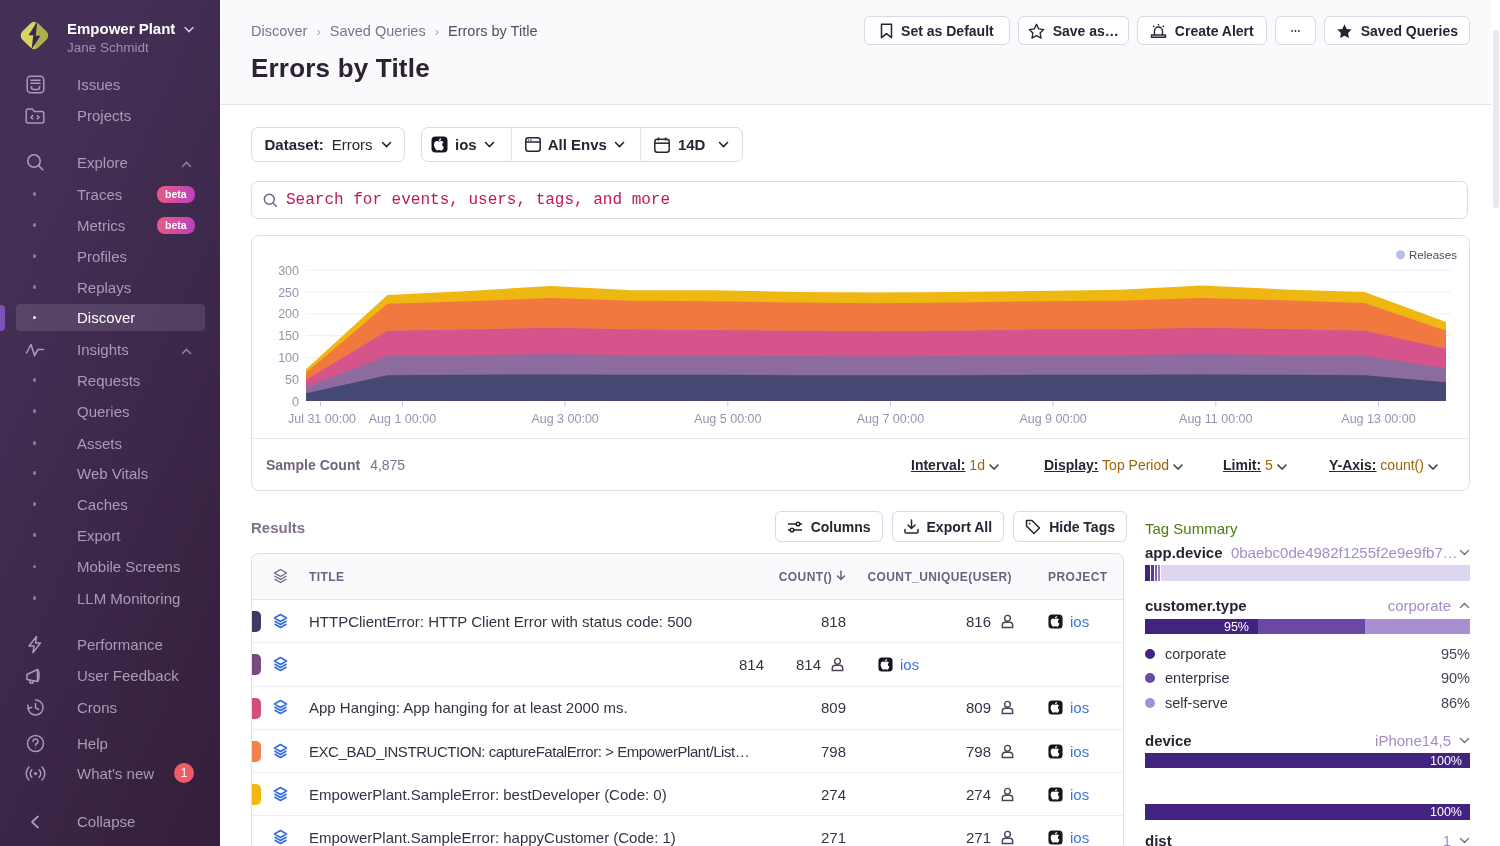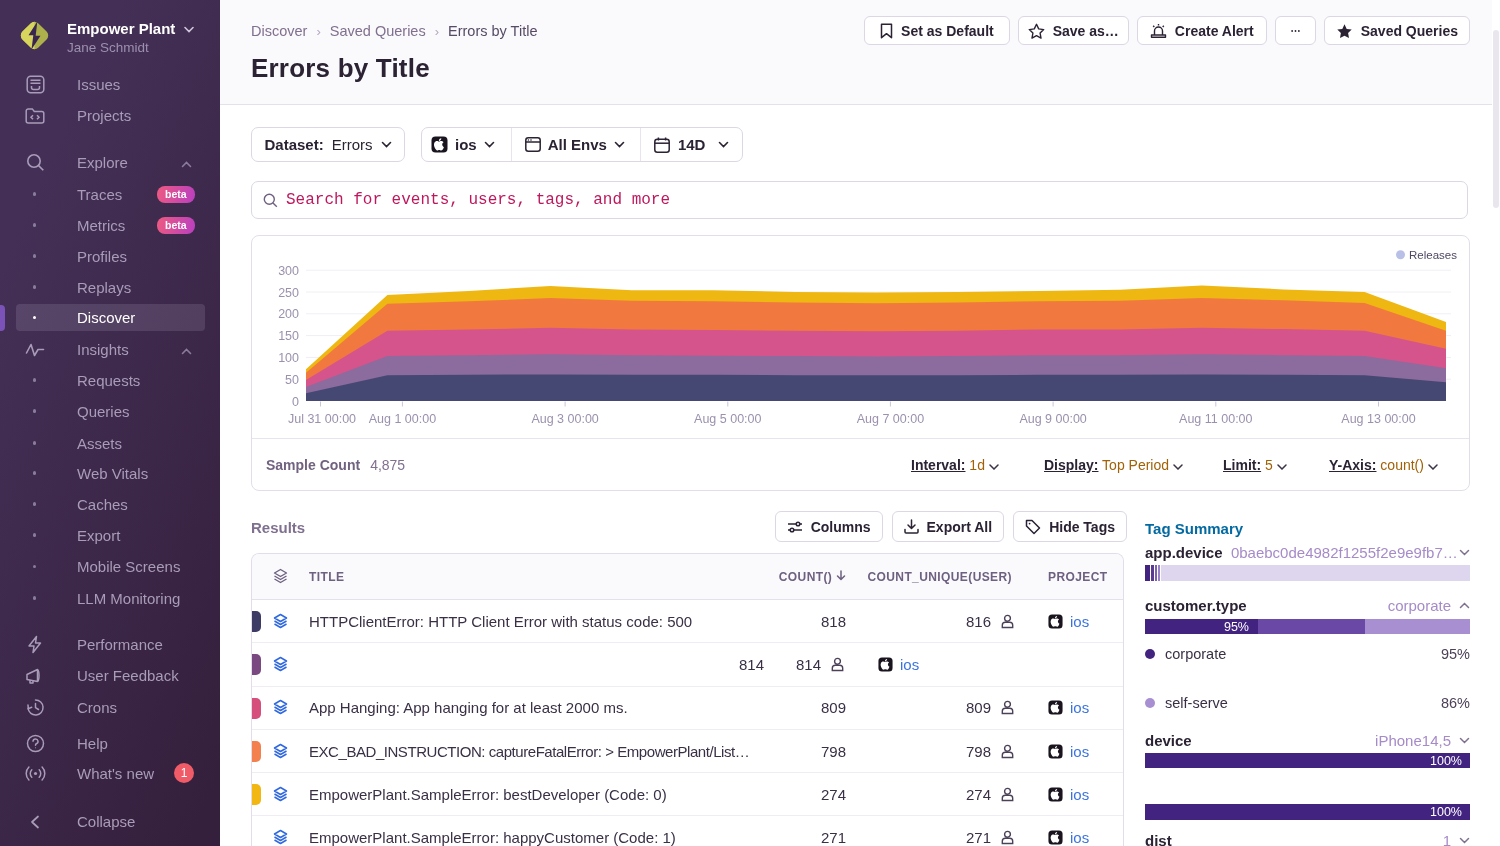--- a/index.html
+++ b/index.html
@@ -55,21 +55,21 @@
 .thead { display:grid; grid-template-columns:57px 1fr 82px 170px 107px; height:46px; background:#faf9fb; border-bottom:1px solid #e5e0e9; align-items:center; color:#6d6080; font-size:12px; font-weight:bold; letter-spacing:0.4px; }
 .trow { position:relative; display:grid; grid-template-columns:57px 1fr 82px 170px 107px; height:43.3px; align-items:center; border-bottom:1px solid #efecf3; font-size:15px; color:#3a3045; }
 .trow .tt { white-space:nowrap; overflow:hidden; text-overflow:ellipsis; padding-right:10px; }
 .cell-r { text-align:right; }
 .chip { position:absolute; left:0; top:11px; width:9px; height:21px; border-radius:0 5px 5px 0; }
 .cic { display:flex; justify-content:center; }
 .uniq { display:flex; align-items:center; justify-content:flex-end; gap:9px; padding-right:1px; }
 .proj { display:flex; align-items:center; gap:7px; padding-left:32px; }
 .proj a { color:#3c74dd; text-decoration:none; }
 .tags { position:absolute; left:925px; top:519px; width:325px; height:327px; }
-.tag-h { font-size:15px; font-weight:bold; color:#0369a1; }
+.tag-h { font-size:15px; font-weight:normal; color:#4d7c0f; }
 .trowk { position:absolute; left:0; width:325px; display:flex; justify-content:space-between; align-items:center; font-size:15px; }
 .trowk b { color:#2b2233; }
 .trowk .val { color:#a58bc8; display:flex; align-items:center; gap:8px; }
 .tbar { position:absolute; left:0; width:325px; height:15.5px; display:flex; overflow:hidden; }
 .tli { position:absolute; left:0; width:325px; display:flex; align-items:center; height:24.5px; font-size:14.5px; color:#3a3045; }
 .tli .d { width:10px; height:10px; border-radius:50%; margin-right:10px; }
 .tli .pc { margin-left:auto; color:#4d4158; }
 .scroll { position:absolute; right:0; top:0; width:8px; height:846px; background:#fff; }
 .scroll .thumb { position:absolute; right:1px; top:30px; width:6px; height:178px; background:#e9e6ee; border-radius:3px; }
 </style>
@@ -580,20 +580,21 @@
         <span class="val">corporate <svg width="11" height="7" viewBox="0 0 11 7">
             <path d="M1.5 5.5 L5.5 1.5 L9.5 5.5" stroke="#80708f" stroke-width="1.5" fill="none" stroke-linecap="round"></path>
           </svg></span>
       </div>
     <div class="tbar" style="top:99.6px">
         <div style="width:113px;background:#432380;color:#fff;font-size:12.5px;text-align:right;line-height:16px;padding-right:9px">95%</div>
         <div style="width:107px;background:#6a48a5"></div>
         <div style="flex:1;background:#a78fd2"></div>
       </div>
     <div class="tli" style="top:122.5px"><span class="d" style="background:#432380"></span>corporate<span class="pc">95%</span></div>
+    <div class="tli" style="top:147px"><span class="d" style="background:#6a48a5"></span>enterprise<span class="pc">90%</span></div>
     <div class="tli" style="top:171.5px"><span class="d" style="background:#a78fd2"></span>self-serve<span class="pc">86%</span></div>
     <div class="trowk" style="top:213px">
         <b>device</b>
         <span class="val">iPhone14,5 <svg width="11" height="7" viewBox="0 0 11 7">
             <path d="M1.5 1.5 L5.5 5.5 L9.5 1.5" stroke="#80708f" stroke-width="1.5" fill="none" stroke-linecap="round"></path>
           </svg></span>
       </div>
     <div class="tbar" style="top:233.7px">
         <div style="flex:1;background:#432380;color:#fff;font-size:12.5px;text-align:right;line-height:16px;padding-right:8px">100%</div>
       </div>

